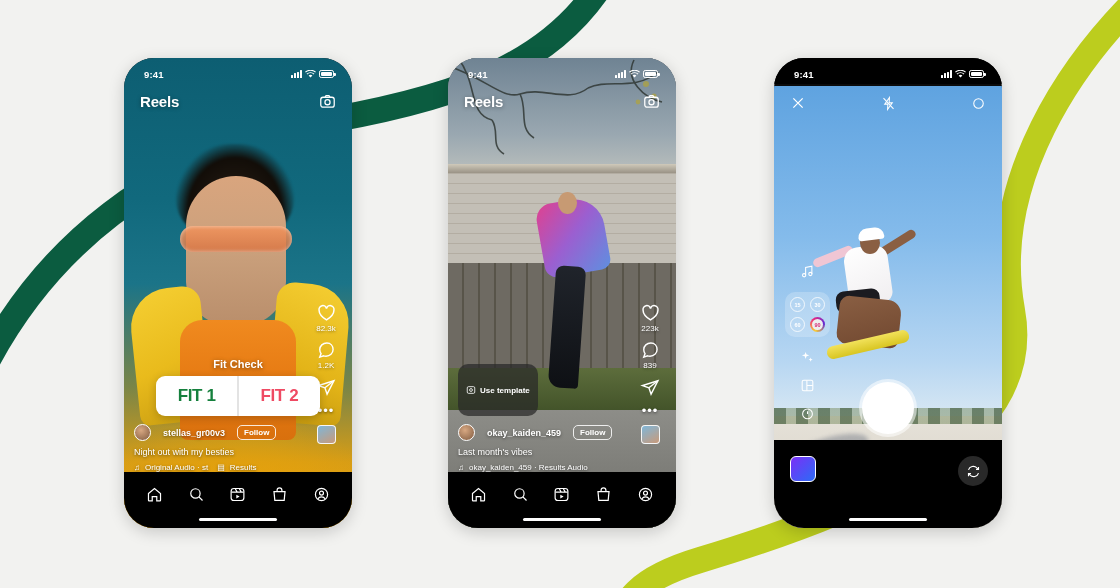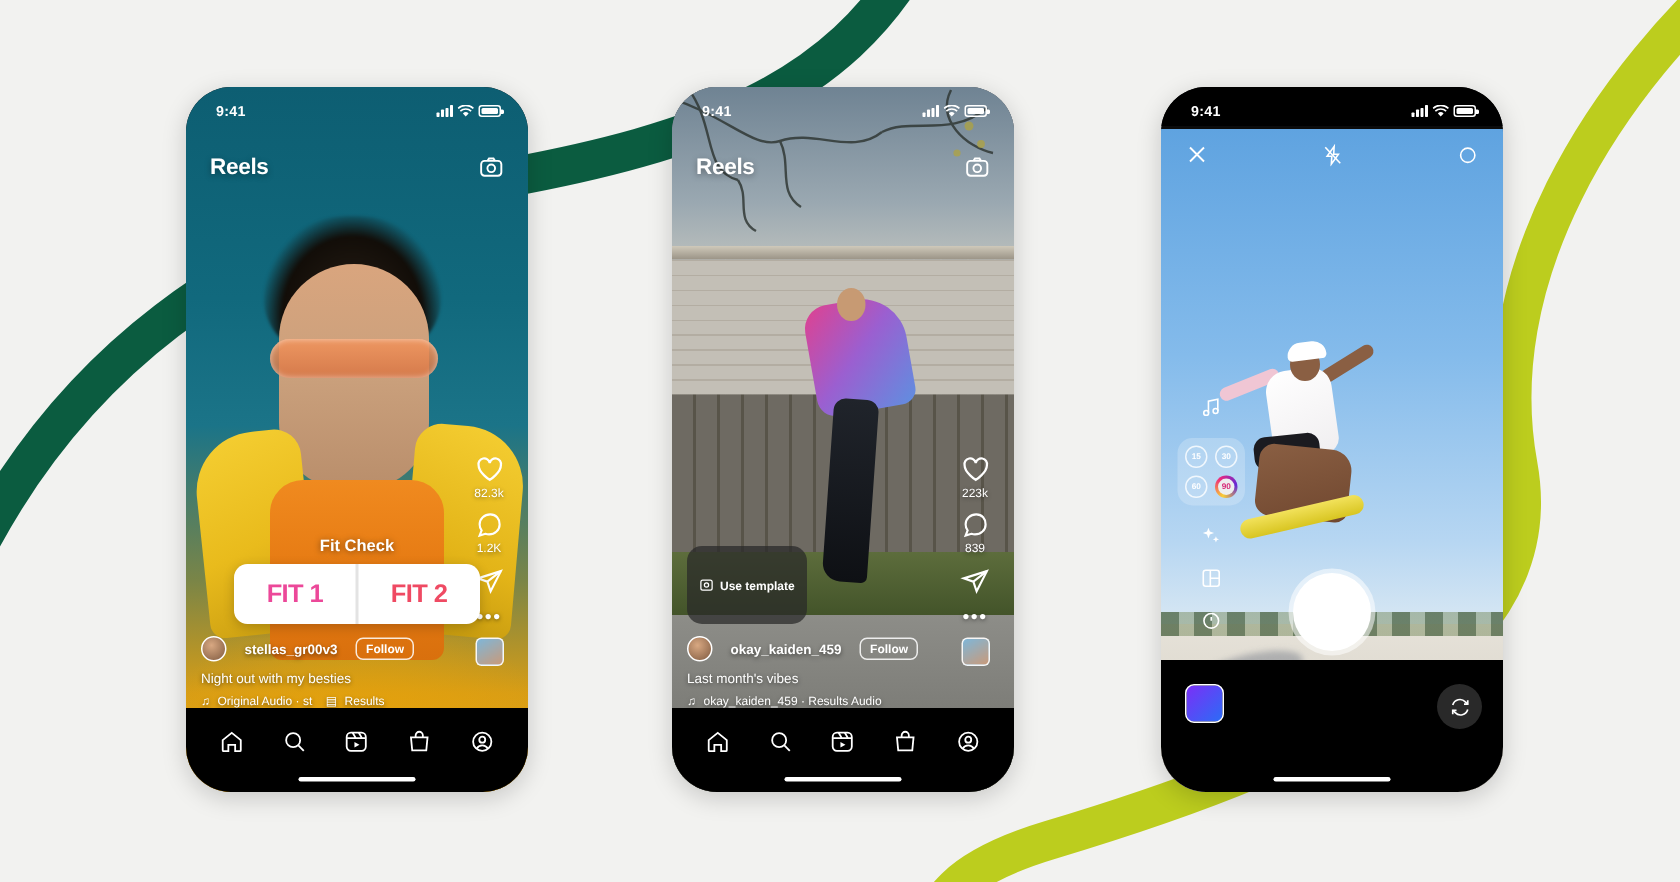--- a/index.html
+++ b/index.html
@@ -40,21 +40,21 @@
   .bars { display: flex; align-items: flex-end; gap: 1px; height: 8px; }
   .bars i { display: block; width: 2px; background: #fff; border-radius: .5px; }
   .bars i:nth-child(1){height:3px}.bars i:nth-child(2){height:5px}
   .bars i:nth-child(3){height:6.5px}.bars i:nth-child(4){height:8px}
   .batt { width: 15px; height: 8px; border: 1.1px solid #fff; border-radius: 2.2px; position: relative; }
   .batt::after { content:""; position:absolute; left:1px; top:1px; bottom:1px; right:1px; background:#fff; border-radius:1px;}
   .batt::before { content:""; position:absolute; right:-2.6px; top:2.3px; width:1.4px; height:3.2px; background:#fff; border-radius:0 1px 1px 0;}
 
   
   .reels-header {
-    position: absolute; top: 36px; left: 0; right: 0; height: 34px;
+    position: absolute; top: 26px; left: 0; right: 0; height: 34px;
     display: flex; align-items: center; justify-content: space-between;
     padding: 0 16px; z-index: 25;
   }
   .reels-title { color: #fff; font-size: 15px; font-weight: bold; letter-spacing: -.2px;
     text-shadow: 0 1px 4px rgba(0,0,0,.35); }
 
   
   .media { position: absolute; inset: 0; }
 
   
@@ -234,21 +234,21 @@
             <rect x="2.5" y="6" width="19" height="14" rx="3.2"></rect>
               <circle cx="12" cy="13" r="3.6"></circle>
             <path d="M8.5 6l1.4-2.2h4.2L15.5 6"></path>
           </svg>
         </span>
       </div>
 
       <div class="poll">
         <div class="poll-title">Fit Check</div>
         <div class="poll-box">
-          <div class="poll-opt" style="color:#ec4899">FIT 1</div>
+          <div class="poll-opt" style="color:#15803d">FIT 1</div>
           <div class="poll-div"></div>
           <div class="poll-opt" style="color:#ef4a63">FIT 2</div>
         </div>
       </div>
 
       <div class="rail">
         <div class="item">
           <svg width="21" height="21" viewBox="0 0 24 24" fill="none" stroke="#fff" stroke-width="1.7">
             <path d="M12 20.5S3.5 15 3.5 9.3A4.3 4.3 0 0 1 12 7.6a4.3 4.3 0 0 1 8.5 1.7C20.5 15 12 20.5 12 20.5z"></path>
           </svg>

